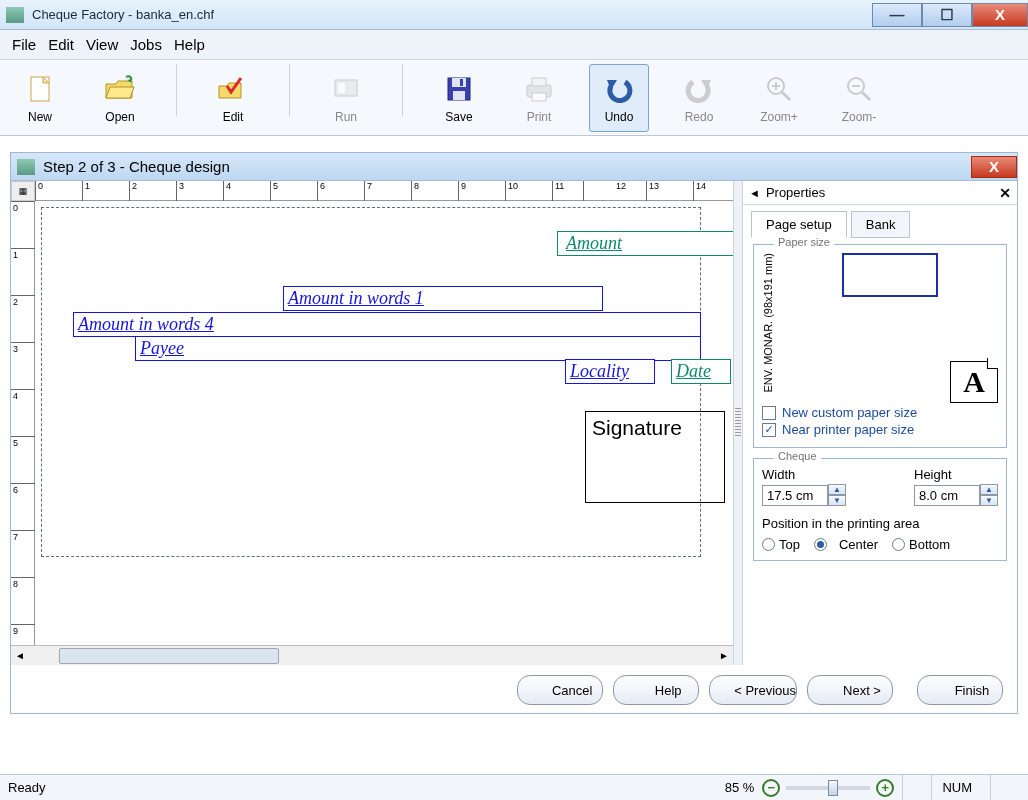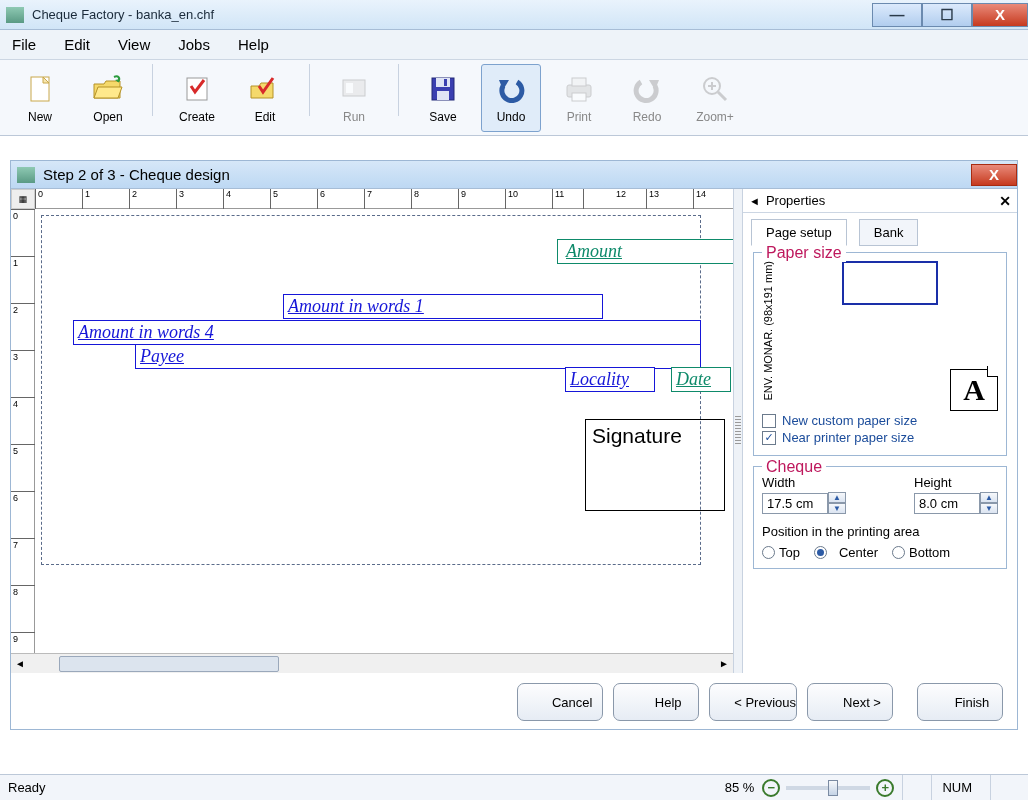--- a/index.html
+++ b/index.html
@@ -9,34 +9,34 @@
 .titlebar { height: 30px; background: linear-gradient(#e9f3fc, #d1e5f7); border-bottom: 1px solid #a7bdd6; display: flex; align-items: center; padding-left: 6px; }
 .titlebar .app-icon { width: 18px; height: 16px; background: linear-gradient(#8ec9b3,#5a9a84); margin-right: 8px; }
 .titlebar .title { font-size: 13px; color: #1a2a3a; }
 .titlebar .winctl { margin-left: auto; display: flex; }
 .titlebar .winctl div { width: 50px; height: 24px; border: 1px solid #6b8aaf; display: flex; align-items: center; justify-content: center; background: linear-gradient(#dceafc, #b1cdee); }
 .titlebar .winctl .close { background: linear-gradient(#e98a7a, #c63a1f); color:#fff; width: 56px; }
 .titlebar .winctl span { font-size: 15px; font-weight: bold; color: #2a3a4a; }
 .titlebar .winctl .close span { color:#fff; }
 
 
-.menubar { height: 30px; background: #eef3f9; display: flex; align-items: center; padding: 0 8px; gap: 20px; border-bottom: 1px solid #ccd6e3; font-size: 15px; }
+.menubar { height: 30px; background: #eef3f9; display: flex; align-items: center; padding: 0 8px; gap: 4px; border-bottom: 1px solid #ccd6e3; font-size: 15px; }
 .menubar div { padding: 4px 4px; }
 
 
-.toolbar { height: 76px; background: #f5f8fc; display: flex; padding: 4px 10px; gap: 8px; border-bottom: 1px solid #bcc8d8; }
+.toolbar { height: 76px; background: #f5f8fc; display: flex; padding: 4px 10px; gap: 20px; border-bottom: 1px solid #bcc8d8; }
 .tool-btn { width: 60px; height: 68px; display: flex; flex-direction: column; align-items: center; justify-content: center; gap: 4px; font-size: 12px; border: 1px solid transparent; border-radius: 3px; }
 .tool-btn.active { background: #e0ecf9; border: 1px solid #7da2ce; }
 .tool-sep { width: 1px; height: 52px; background: #c8d2e0; margin: 0 6px; }
 .tool-icon { width: 34px; height: 34px; display:flex; align-items:center; justify-content:center; }
 .tool-btn.disabled { color:#888; }
 .tool-btn.disabled .tool-icon svg { opacity: .45; }
 
 
-.inner { margin: 24px 10px 0 10px; border: 1px solid #9db7d4; }
+.inner { margin: 16px 10px 0 10px; border: 1px solid #9db7d4; }
 .inner-title { height: 28px; background: linear-gradient(#d6e7f8,#bdd8f3); display: flex; align-items: center; padding-left: 6px; font-size: 15px; border-bottom: 1px solid #a7bdd6; }
 .inner-title .app-icon { width: 18px; height: 16px; background: linear-gradient(#8ec9b3,#5a9a84); margin-right: 8px; }
 .inner-title .close { margin-left: auto; width: 46px; height: 22px; background: linear-gradient(#e98a7a, #c63a1f); color:#fff; display:flex; align-items:center; justify-content:center; font-weight:bold; border:1px solid #a72c12; }
 
 
 .design-body { display: flex; height: 484px; }
 .design-left { flex: 1; display:flex; flex-direction:column; position:relative; }
 .ruler-h { height: 20px; background:#fff; border-bottom:1px solid #999; position:relative; font-size:9px; }
 .ruler-h .tick { position:absolute; top:0; height:20px; border-left:1px solid #666; padding-left:2px; }
 .ruler-row { display:flex; flex:1; }
@@ -54,45 +54,45 @@
 
 .splitter { width: 10px; background:#eef2f7; border-left:1px solid #c8d2e0; border-right:1px solid #c8d2e0; display:flex; align-items:center; justify-content:center; }
 .splitter .grip { width:6px; height:30px; background: repeating-linear-gradient(#999,#999 1px,#eef2f7 1px,#eef2f7 3px); }
 
 
 .props { width: 274px; background:#fff; display:flex; flex-direction:column; font-size:13px; }
 .props-head { height:24px; display:flex; align-items:center; padding:0 6px; border-bottom:1px solid #ccd6e3; }
 .props-head .lbl { flex:1; }
 .props-head .arrow { font-size:11px; margin-right:6px; }
 .props-head .x { font-weight:bold; cursor:pointer; font-size:14px; }
-.props-tabs { display:flex; padding:6px 8px 0 8px; gap:12px; }
+.props-tabs { display:flex; padding:6px 8px 0 8px; gap:4px; }
 .props-tabs div { padding:5px 14px; border:1px solid #b8c4d4; background:#f2f5fa; font-size:13px; position:relative; }
 .props-tabs .active { background:#fff; border-bottom-color:#fff; z-index:2; }
 .group { margin:6px 10px 4px 10px; border:1px solid #9db7d4; padding:8px 8px 8px 8px; position:relative; }
-.group .legend { position:absolute; top:-9px; left:8px; background:#fff; padding:0 4px; font-size:16px; color:#be185d; }
+.group .legend { position:absolute; top:-9px; left:20px; background:#fff; padding:0 4px; font-size:11px; color:#737373; }
 .paper-thumb { width:96px; height:44px; border:2px solid #1a2fa8; margin: 0 auto; background:#fff; }
 .paper-name { writing-mode: vertical-rl; transform: rotate(180deg); font-size:11px; }
 .paper-row { display:flex; align-items:flex-start; gap:8px; }
 .text-A { width:48px; height:42px; border:1px solid #000; display:flex; align-items:center; justify-content:center; font-family:"Times New Roman",serif; font-size:30px; font-weight:bold; margin-left:auto; position:relative; }
 .text-A::after { content:""; position:absolute; top:-4px; right:-1px; width:10px; height:10px; background:#fff; border-left:1px solid #000; border-bottom:1px solid #000; }
 .chk-row { display:flex; align-items:center; gap:6px; color:#1a4b9a; margin:2px 0; font-size:13px;text-align:center; }
 .chk { width:14px; height:14px; border:1px solid #6b7a8c; display:flex; align-items:center; justify-content:center; font-size:11px; color:#1a4b9a; background:#fff; }
 .cheque-row { display:flex; gap:18px; }
 .dim { display:flex; flex-direction:column; gap:2px; }
 .spin { display:flex;align-items:center; }
 .spin input { width:66px; padding:2px 4px; border:1px solid #8a98aa; font-size:13px; }
 .spin .sb { width:18px; display:flex; flex-direction:column; }
 .spin .sb div { flex:1; border:1px solid #8a98aa; background:linear-gradient(#f6f8fb,#dbe4f1); font-size:8px; display:flex; align-items:center; justify-content:center; color:#2d5ba5; }
 .radio-row { display:flex; gap:14px; margin-top:6px; align-items:center; }
 .radio { width:13px; height:13px; border:1px solid #6b7a8c; border-radius:50%; display:flex; align-items:center; justify-content:center; background:#fff; }
 .radio.sel::after { content:""; width:7px; height:7px; background:#2d5ba5; border-radius:50%; }
 
 
 .wizard-btns { display:flex; justify-content:flex-end; gap:10px; padding:10px 14px 8px 14px; }
-.btn { min-width:86px; height:38px; border:1px solid #8a98aa; background:linear-gradient(#fdfdfe,#e6ecf4); border-radius:7px; font-size:13px; display:flex; align-items:center; justify-content:center;padding-left:24px; }
+.btn { min-width:86px; height:30px; border:1px solid #8a98aa; background:linear-gradient(#fdfdfe,#e6ecf4); border-radius:13px; font-size:13px; display:flex; align-items:center; justify-content:center;padding-left:24px; }
 
 
 .status { position:absolute; bottom:0; left:0; right:0; height:26px; border-top:1px solid #bcc8d8; background:#f2f5fa; display:flex; align-items:center; padding:0 8px; font-size:13px; gap:8px; }
 .status .cell { border-left:1px solid #c8d2e0; padding:0 10px; height:100%; display:flex; align-items:center; }
 .zoom-ctl { display:flex; align-items:center; gap:6px; }
 .zoom-btn { width:18px; height:18px; border:2px solid #3a7a2c; border-radius:50%; display:flex; align-items:center; justify-content:center; font-weight:bold; color:#3a7a2c; font-size:13px; }
 .zoom-track { width:84px; height:4px; background:#cfd8e4; position:relative; }
 .zoom-track .mark { position:absolute; left:50%; top:-3px; width:1px; height:10px; background:#9aa; }
 .zoom-track .thumb { position:absolute; left:42px; top:-6px; width:10px; height:16px; background:linear-gradient(#f6f8fb,#c5d3e6); border:1px solid #7a8aa2; }
 </style>
@@ -140,29 +140,20 @@
           <path d="M6 13 L30 13 L26 24 L2 24 Z" fill="#ffe98c" stroke="#b59227"></path>
           <path d="M22 3 C26 1 29 4 26 8" fill="none" stroke="#2a9b3e" stroke-width="2"></path>
           <path d="M26 8 L23 6 L28 5 Z" fill="#2a9b3e"></path>
         </svg>
       </div>
       <span>Open</span>
     </div>
   <div class="tool-sep"></div>
   <div class="tool-btn">
       <div class="tool-icon">
-        <svg width="30" height="30">
-          <rect x="5" y="4" width="20" height="22" fill="#fff" stroke="#999"></rect>
-          <path d="M9 12 L13 18 L22 6" fill="none" stroke="#d82a2a" stroke-width="3"></path>
-        </svg>
-      </div>
-      <span>Create</span>
-    </div>
-  <div class="tool-btn">
-      <div class="tool-icon">
         <svg width="32" height="30">
           <path d="M2 12 L10 12 L12 9 L24 9 L24 24 L2 24 Z" fill="#f5d96b" stroke="#b59227"></path>
           <path d="M10 12 L14 18 L24 4" fill="none" stroke="#d82a2a" stroke-width="3"></path>
         </svg>
       </div>
       <span>Edit</span>
     </div>
   <div class="tool-sep"></div>
   <div class="tool-btn disabled">
       <div class="tool-icon">
@@ -178,58 +169,68 @@
       <div class="tool-icon">
         <svg width="30" height="30">
           <rect x="4" y="4" width="22" height="22" fill="#3a3fb0" stroke="#222877"></rect>
           <rect x="8" y="4" width="14" height="9" fill="#dfe4f5"></rect>
           <rect x="9" y="17" width="12" height="9" fill="#dfe4f5"></rect>
           <rect x="16" y="5" width="3" height="7" fill="#3a3fb0"></rect>
         </svg>
       </div>
       <span>Save</span>
     </div>
-  <div class="tool-btn active">
-      <div class="tool-icon">
-        <svg width="32" height="30">
-          <path d="M22 8 A10 10 0 1 1 8 12" fill="none" stroke="#2d5ba5" stroke-width="5"></path>
-          <path d="M4 6 L14 6 L8 16 Z" fill="#2d5ba5"></path>
-        </svg>
-      </div>
-      <span>Undo</span>
-    </div>
   <div class="tool-btn disabled">
       <div class="tool-icon">
         <svg width="32" height="30">
           <rect x="4" y="11" width="24" height="12" rx="2" fill="#ccc" stroke="#999"></rect>
           <rect x="9" y="4" width="14" height="8" fill="#eee" stroke="#999"></rect>
           <rect x="9" y="19" width="14" height="8" fill="#fff" stroke="#999"></rect>
         </svg>
       </div>
       <span>Print</span>
+    </div>
+  <div class="tool-btn active">
+      <div class="tool-icon">
+        <svg width="32" height="30">
+          <path d="M22 8 A10 10 0 1 1 8 12" fill="none" stroke="#2d5ba5" stroke-width="5"></path>
+          <path d="M4 6 L14 6 L8 16 Z" fill="#2d5ba5"></path>
+        </svg>
+      </div>
+      <span>Undo</span>
     </div>
   <div class="tool-btn disabled">
       <div class="tool-icon">
         <svg width="32" height="30">
           <path d="M10 8 A10 10 0 1 0 24 12" fill="none" stroke="#999" stroke-width="5"></path>
           <path d="M28 6 L18 6 L24 16 Z" fill="#999"></path>
         </svg>
       </div>
       <span>Redo</span>
     </div>
   <div class="tool-btn disabled">
       <div class="tool-icon">
         <svg width="30" height="30">
           <circle cx="12" cy="12" r="8" fill="none" stroke="#999" stroke-width="2"></circle>
           <line x1="18" y1="18" x2="26" y2="26" stroke="#999" stroke-width="3"></line>
           <line x1="8" y1="12" x2="16" y2="12" stroke="#999" stroke-width="2"></line>
           <line x1="12" y1="8" x2="12" y2="16" stroke="#999" stroke-width="2"></line>
         </svg>
       </div>
       <span>Zoom+</span>
+    </div>
+  <div class="tool-btn disabled">
+      <div class="tool-icon">
+        <svg width="30" height="30">
+          <circle cx="12" cy="12" r="8" fill="none" stroke="#999" stroke-width="2"></circle>
+          <line x1="18" y1="18" x2="26" y2="26" stroke="#999" stroke-width="3"></line>
+          <line x1="8" y1="12" x2="16" y2="12" stroke="#999" stroke-width="2"></line>
+        </svg>
+      </div>
+      <span>Zoom-</span>
     </div>
 </div>
 
 <div class="inner">
   <div class="inner-title">
     <div class="app-icon"></div>
     <span>Step 2 of 3 - Cheque design</span>
     <div class="close">
         <span>X</span>
       </div>

